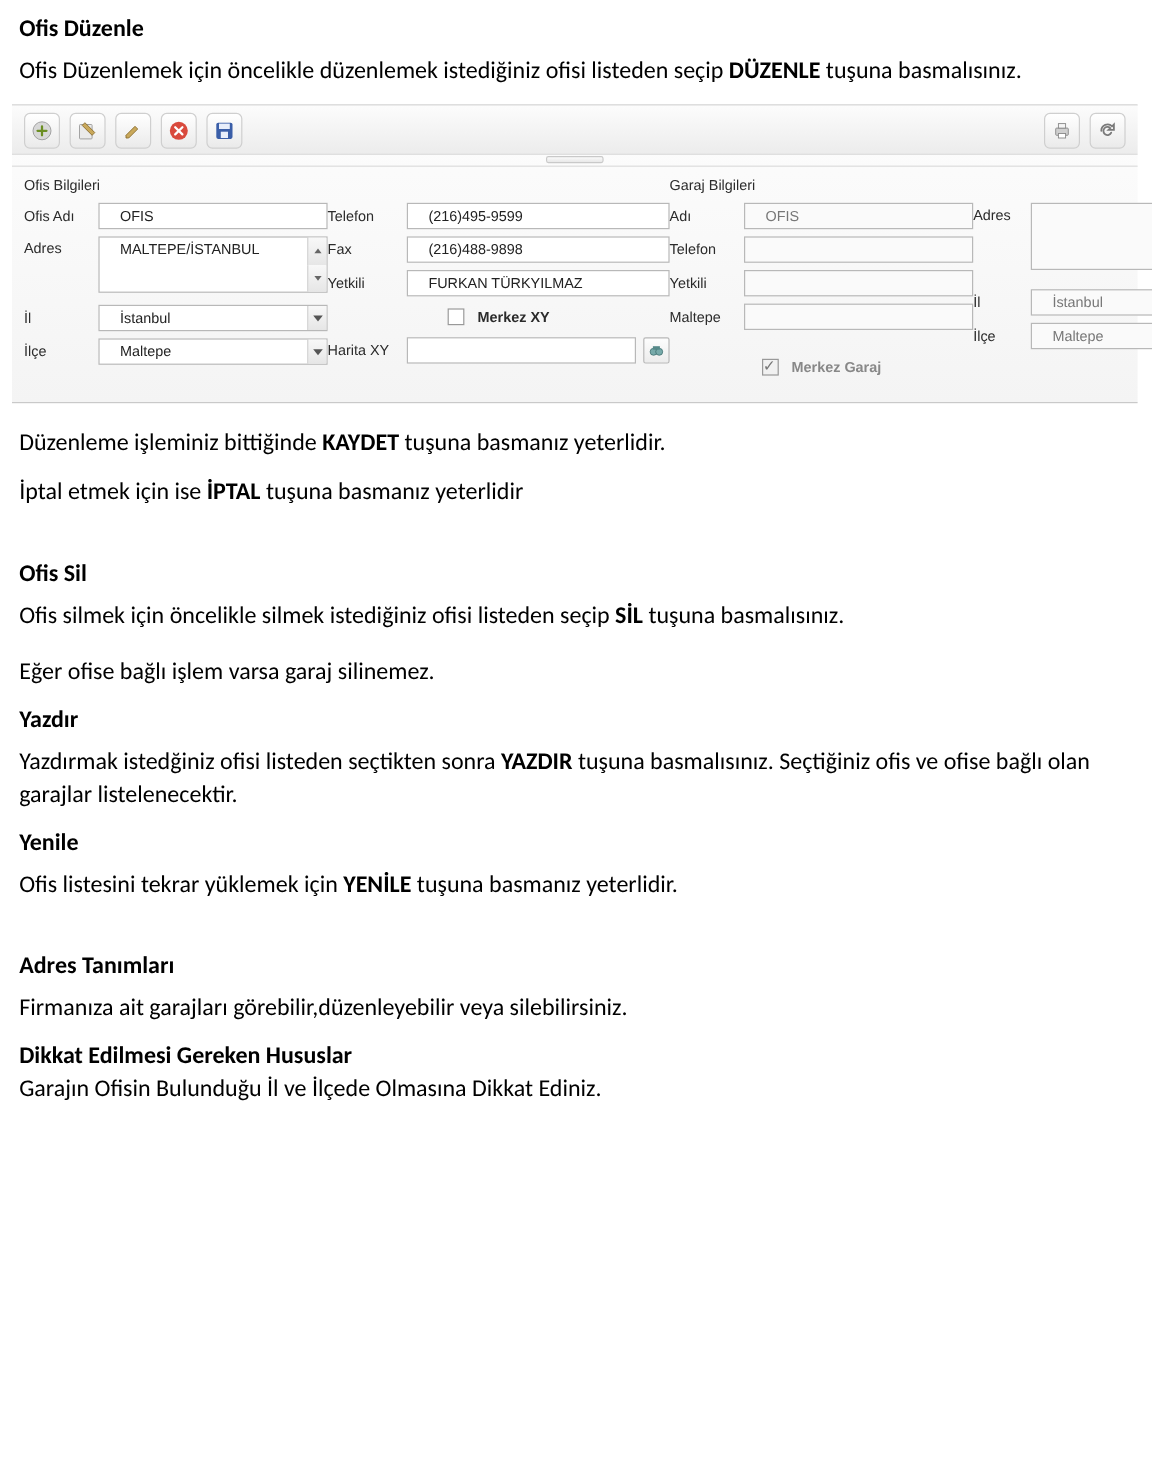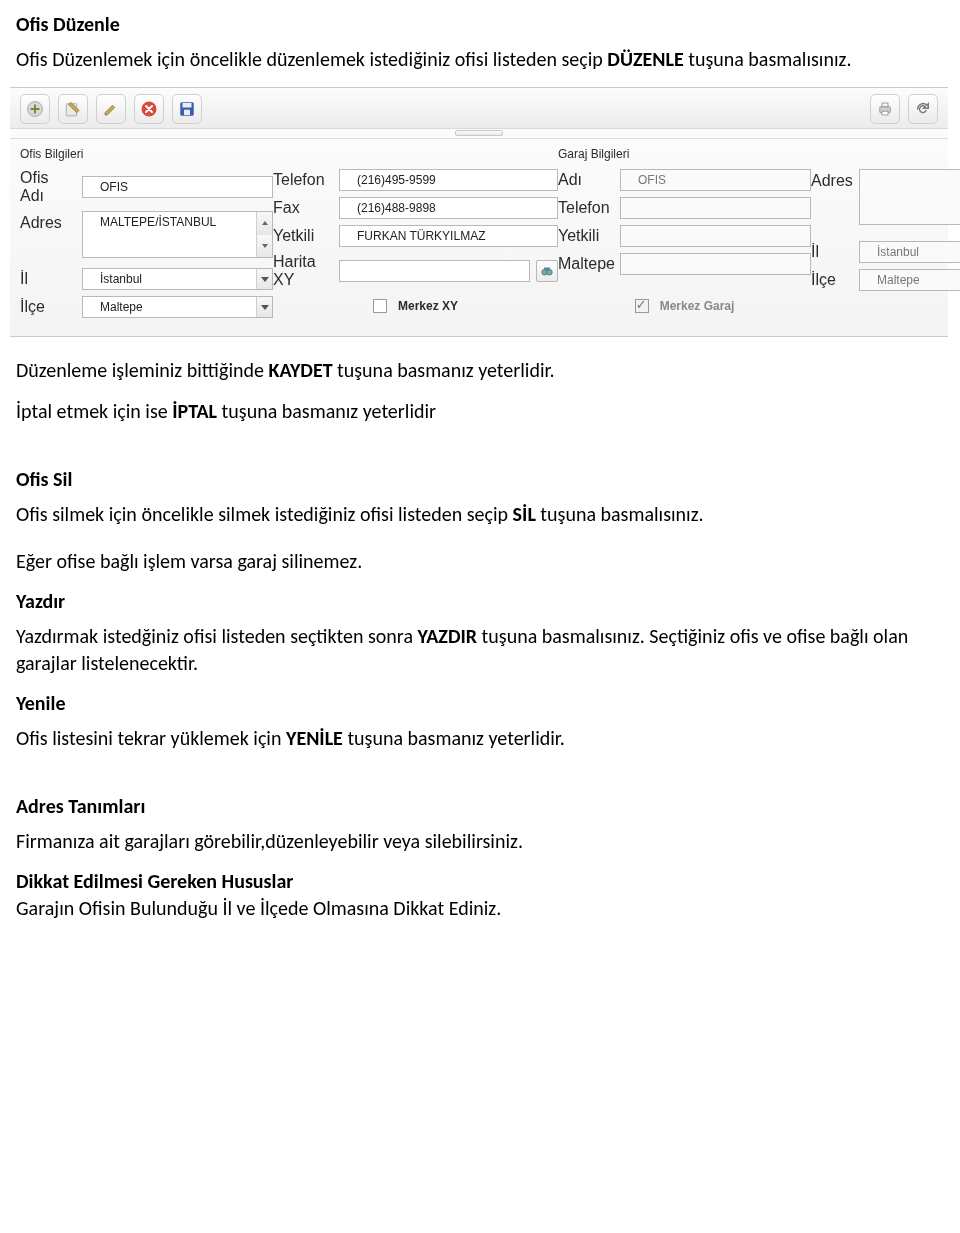--- a/index.html
+++ b/index.html
@@ -81,21 +81,21 @@
   }
   .row {
     display: flex;
     align-items: center;
     margin-bottom: 6px;
     gap: 6px;
     min-height: 22px;
   }
   .lbl {
     width: 56px;
-    font-size: 16px;
+    font-size: 12px;
     color: #2b2b2b;
     flex-shrink: 0;
   }
   .lbl-wide { width: 60px; }
   .fld {
     flex: 1;
     height: 22px;
     border: 1px solid #b8b8b8;
     background: #fff;
     padding: 2px 17px;
@@ -252,35 +252,35 @@
         <input class="fld" value="(216)495-9599" style="">
       </div>
       <div class="row">
         <div class="lbl lbl-wide">Fax</div>
         <input class="fld" value="(216)488-9898" style="">
       </div>
       <div class="row">
         <div class="lbl lbl-wide">Yetkili</div>
         <input class="fld" value="FURKAN TÜRKYILMAZ" style="">
       </div>
+      <div class="row" style="justify-content:center; margin-top:4px;">
+        <span class="chk"></span>
+        <span class="chk-label">Merkez XY</span>
+      </div>
       <div class="row">
         <div class="lbl lbl-wide">Harita XY</div>
         <input class="fld" style="flex: 1 1 0%;" value="">
         <div class="small-btn">
           <svg width="14" height="14" viewBox="0 0 24 24">
               <circle cx="8" cy="14" r="5" fill="#7aa" stroke="#366"></circle>
               <circle cx="16" cy="14" r="5" fill="#7aa" stroke="#366"></circle>
               <rect x="7" y="6" width="10" height="5" fill="#588"></rect>
             </svg>
         </div>
       </div>
-      <div class="row" style="justify-content:center; margin-top:4px;">
-        <span class="chk"></span>
-        <span class="chk-label">Merkez XY</span>
-      </div>
     </div>
 
     <div class="col col-c">
       <div class="sect-label">Garaj Bilgileri</div>
       <div class="row">
         <div class="lbl">Adı</div>
         <input class="fld fld-ro" readonly="" value="OFIS" style="">
       </div>
       <div class="row">
         <div class="lbl">Telefon</div>

